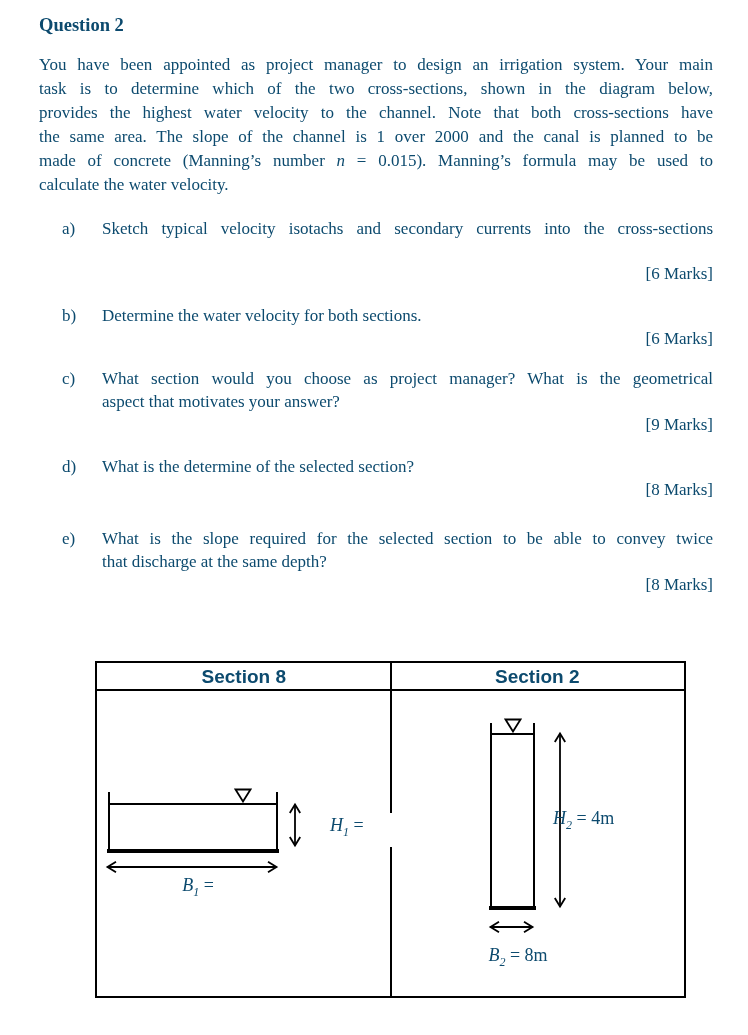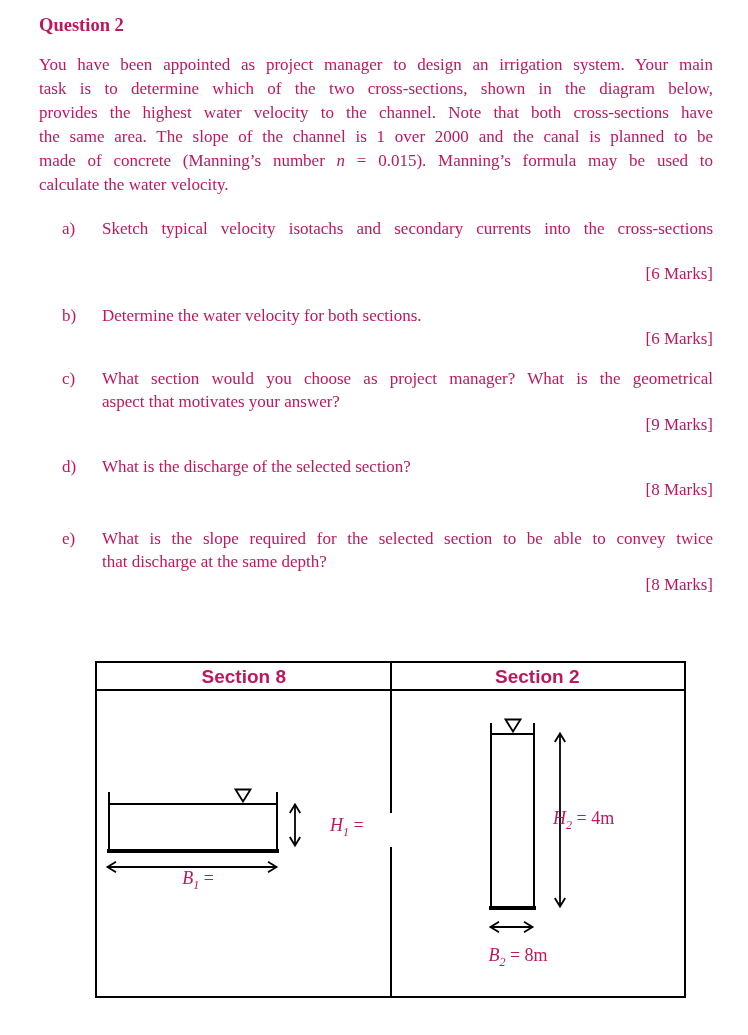--- a/index.html
+++ b/index.html
@@ -2,21 +2,21 @@
 <html><head>
 <meta charset="utf-8">
 <style>
   * { margin: 0; padding: 0; box-sizing: border-box; }
   html, body { background: #ffffff; }
   .page {
     position: relative;
     width: 748px;
     height: 1035px;
     background: #ffffff;
-    color: #be185d;
+    color: #0c4a6e;
     font-family: "Liberation Serif", serif;
     font-size: 17px;
     padding: 13px 35px 0 39px;
     overflow: hidden;
   }
   .doc-title {
     font-size: 18.5px;
     font-weight: bold;
     line-height: 25px;
     margin-bottom: 15px;
@@ -99,21 +99,21 @@
 
     <div class="qitem it-c">
       <span class="qlabel">c)</span>
       <div class="qline jfull">What section would you choose as project manager? What is the geometrical</div>
       <div class="qline">aspect that motivates your answer?</div>
       <div class="marks">[9 Marks]</div>
     </div>
 
     <div class="qitem it-d">
       <span class="qlabel">d)</span>
-      <div class="qline">What is the discharge of the selected section?</div>
+      <div class="qline">What is the determine of the selected section?</div>
       <div class="marks">[8 Marks]</div>
     </div>
 
     <div class="qitem it-e">
       <span class="qlabel">e)</span>
       <div class="qline jfull">What is the slope required for the selected section to be able to convey twice</div>
       <div class="qline">that discharge at the same depth?</div>
       <div class="marks">[8 Marks]</div>
     </div>
 
@@ -139,21 +139,21 @@
       <line x1="8" y1="2.5" x2="8" y2="43.5" stroke="#000" stroke-width="1.8"></line>
       <polyline points="2.8,11 8,2.5 13.2,11" fill="none" stroke="#000" stroke-width="1.8"></polyline>
       <polyline points="2.8,35 8,43.5 13.2,35" fill="none" stroke="#000" stroke-width="1.8"></polyline>
     </svg>
     <div class="dim-label" style="left:233px; top:152px;"><span class="var">H</span><sub>1</sub><span class="eq"> =</span></div>
     <svg class="arr" style="left:8px; top:196px;" width="174" height="16" viewBox="0 0 174 16">
       <line x1="2.5" y1="8" x2="171.5" y2="8" stroke="#000" stroke-width="1.8"></line>
       <polyline points="11,2.8 2.5,8 11,13.2" fill="none" stroke="#000" stroke-width="1.8"></polyline>
       <polyline points="163,2.8 171.5,8 163,13.2" fill="none" stroke="#000" stroke-width="1.8"></polyline>
     </svg>
-    <div class="dim-label centered" style="left:51px; top:205px; width:100px;"><span class="var">B</span><sub>1</sub><span class="eq"> =</span></div>
+    <div class="dim-label centered" style="left:51px; top:212px; width:100px;"><span class="var">B</span><sub>1</sub><span class="eq"> =</span></div>
 
     <div class="ln" style="left:393px; top:60px; width:2px; height:185px;"></div>
     <div class="ln" style="left:436px; top:60px; width:2px; height:185px;"></div>
     <div class="ln" style="left:393px; top:70px; width:45px; height:2px;"></div>
     <div class="ln" style="left:392px; top:243px; width:47px; height:4px;"></div>
     <svg class="wsym" style="left:407px; top:55px;" width="18" height="15" viewBox="0 0 18 15">
       <polygon points="1.5,1.5 16.5,1.5 9,13.5" fill="#ffffff" stroke="#000000" stroke-width="1.8"></polygon>
     </svg>
     <svg class="arr" style="left:455px; top:68px;" width="16" height="178" viewBox="0 0 16 178">
       <line x1="8" y1="2.5" x2="8" y2="175.5" stroke="#000" stroke-width="1.8"></line>

